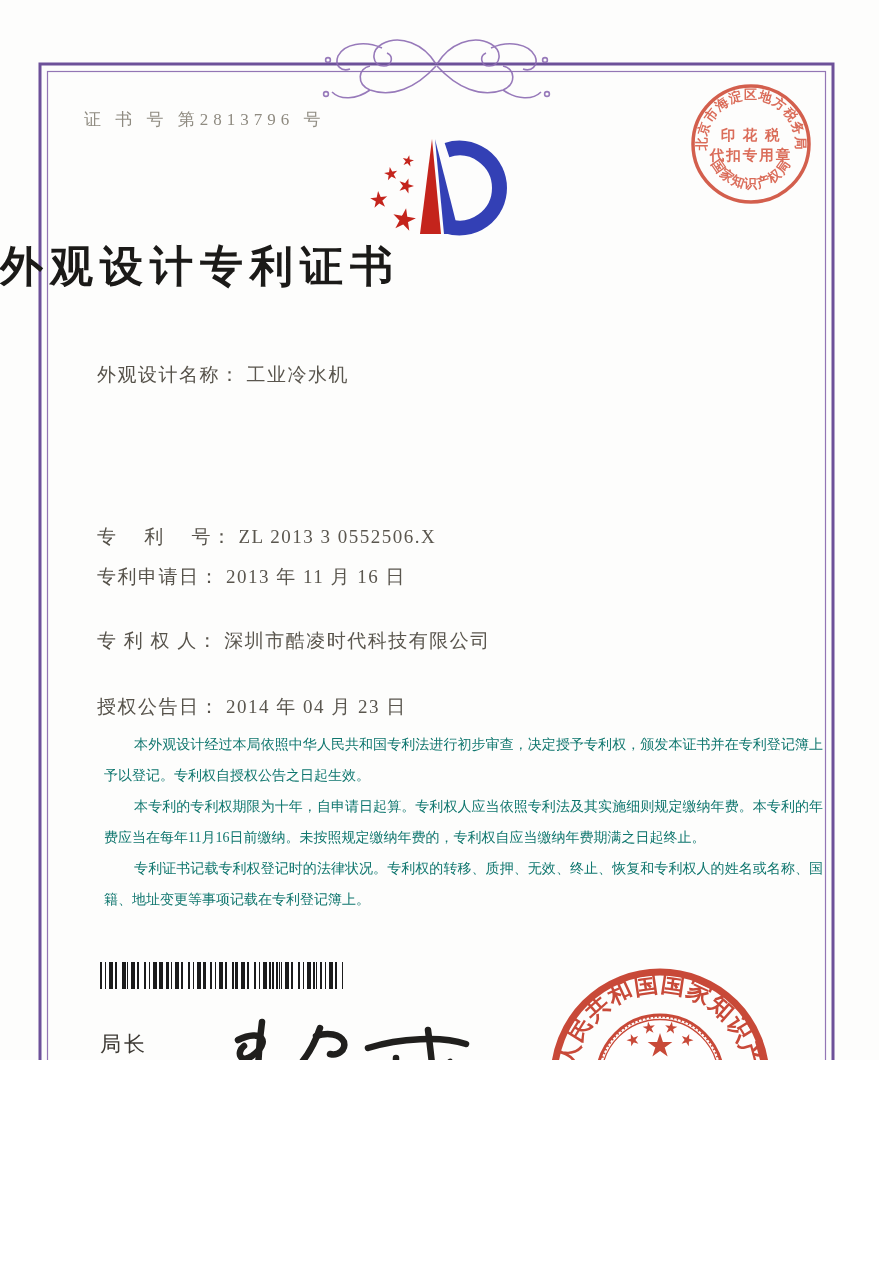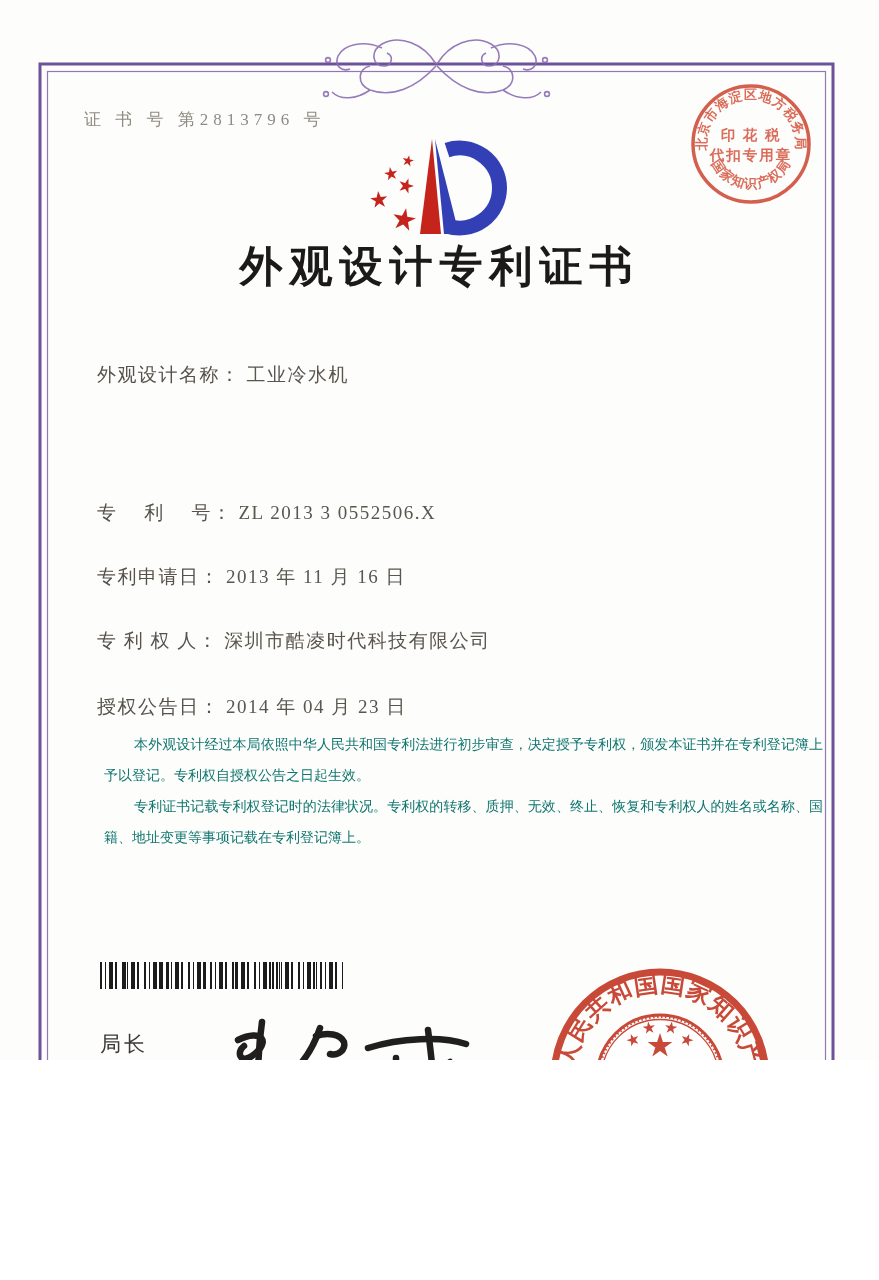--- a/index.html
+++ b/index.html
@@ -10,29 +10,29 @@
   svg{display:block;}
   .abs{position:absolute;}
   
   #frame-svg{position:absolute;left:0;top:0;z-index:1;}
   
   #cert-no{
     left:84px;top:108px;font-size:17px;letter-spacing:5px;color:#8f8b81;z-index:5;
   }
   
   #title{
-    left:0;top:238px;width:879px;text-align:center;font-size:43px;font-weight:bold;
+    left:0;top:238px;width:879px;font-size:43px;font-weight:bold;
     letter-spacing:7px;color:#1b1a18;z-index:5;
   }
   
   #logo{left:350px;top:128px;z-index:4;}
   
   .field{left:97px;font-size:19px;color:#56524a;letter-spacing:1.5px;z-index:5;white-space:nowrap;}
   .field .val{margin-left:6px;color:#5a564e;}
-  #f0{top:362px;} #f1{top:435px;} #f2{top:500px;} #f3{top:564px;} #f4{top:628px;} #f5{top:694px;}
+  #f0{top:362px;} #f1{top:435px;} #f2{top:524px;} #f3{top:564px;} #f4{top:628px;} #f5{top:694px;}
   
   #body-text{
     left:104px;top:729px;width:719px;z-index:5;color:#0f766e;font-size:14px;line-height:31px;
     text-align:justify;
   }
   #body-text p{margin:0;text-indent:2.15em;}
   
   #barcode{
     left:100px;top:962px;width:243px;height:27px;z-index:5;
     background-color:#ffffff;
@@ -128,20 +128,21 @@
   </div>
   <div id="f4" class="abs field">
     <span>专 利 权 人：</span><span class="val">深圳市酷凌时代科技有限公司</span>
   </div>
   <div id="f5" class="abs field">
     <span>授权公告日：</span><span class="val">2014 年 04 月 23 日</span>
   </div>
 
   <div id="body-text" class="abs">
     <p>本外观设计经过本局依照中华人民共和国专利法进行初步审查，决定授予专利权，颁发本证书并在专利登记簿上予以登记。专利权自授权公告之日起生效。</p>
+    <p>本专利的专利权期限为十年，自申请日起算。专利权人应当依照专利法及其实施细则规定缴纳年费。本专利的年费应当在每年11月16日前缴纳。未按照规定缴纳年费的，专利权自应当缴纳年费期满之日起终止。</p>
     <p>专利证书记载专利权登记时的法律状况。专利权的转移、质押、无效、终止、恢复和专利权人的姓名或名称、国籍、地址变更等事项记载在专利登记簿上。</p>
   </div>
 
   <div id="barcode" class="abs"></div>
 
   <div id="sig-title" class="abs">局长</div>
   <div id="sig-name" class="abs">申长雨</div>
   <svg id="sig-script" class="abs" width="290" height="130" viewBox="200 1000 290 130">
     <g fill="none" stroke="#201f1d" stroke-width="6.5" stroke-linecap="round">
       <path d="M262,1022 C258,1050 256,1082 262,1116"></path>

